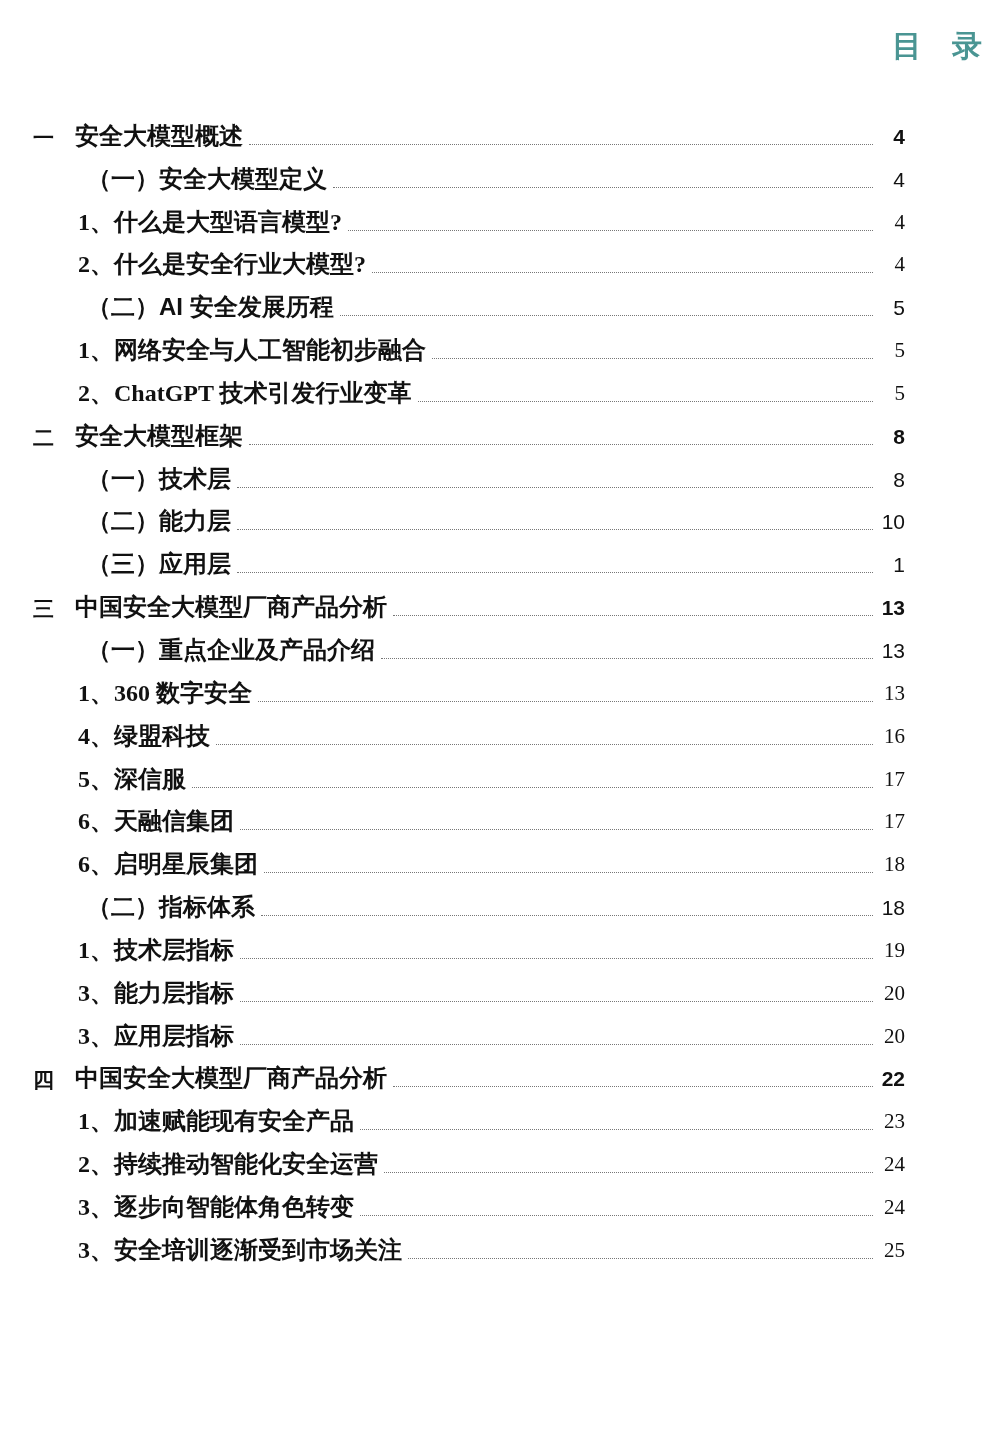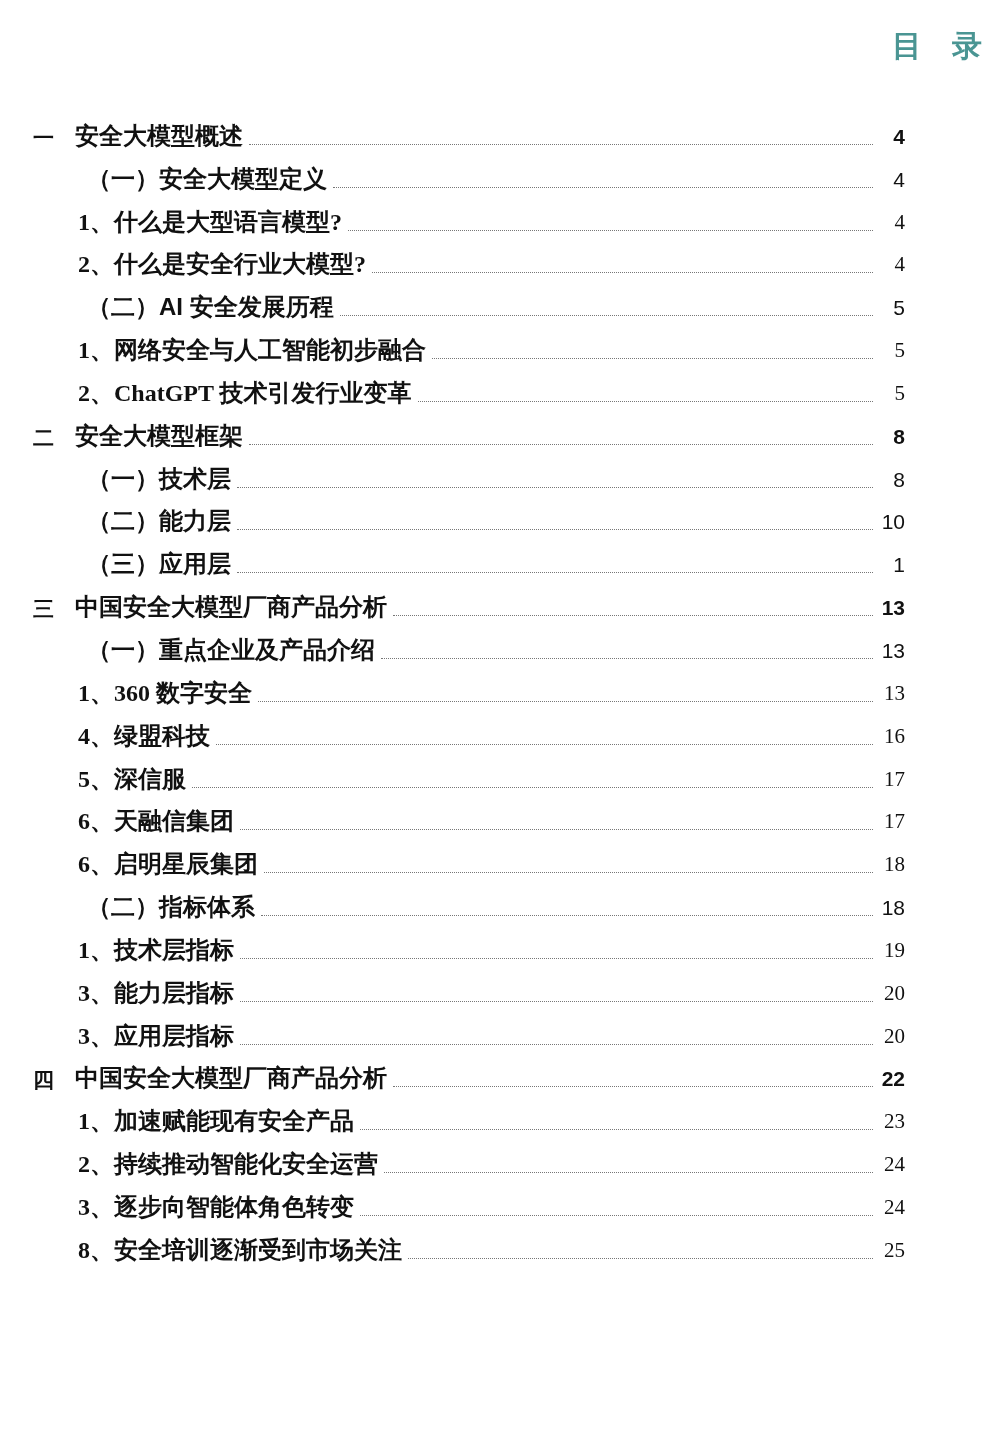--- a/index.html
+++ b/index.html
@@ -200,18 +200,18 @@
     <span class="page">24</span>
   </div>
       <div class="row lvl3">
 
     <span class="label">3、逐步向智能体角色转变</span>
     <span class="leader"></span>
     <span class="page">24</span>
   </div>
       <div class="row lvl3">
 
-    <span class="label">8、安全培训逐渐受到市场关注</span>
+    <span class="label">3、安全培训逐渐受到市场关注</span>
     <span class="leader"></span>
     <span class="page">25</span>
   </div>
     </div>
 </div>
 
 </body></html>

